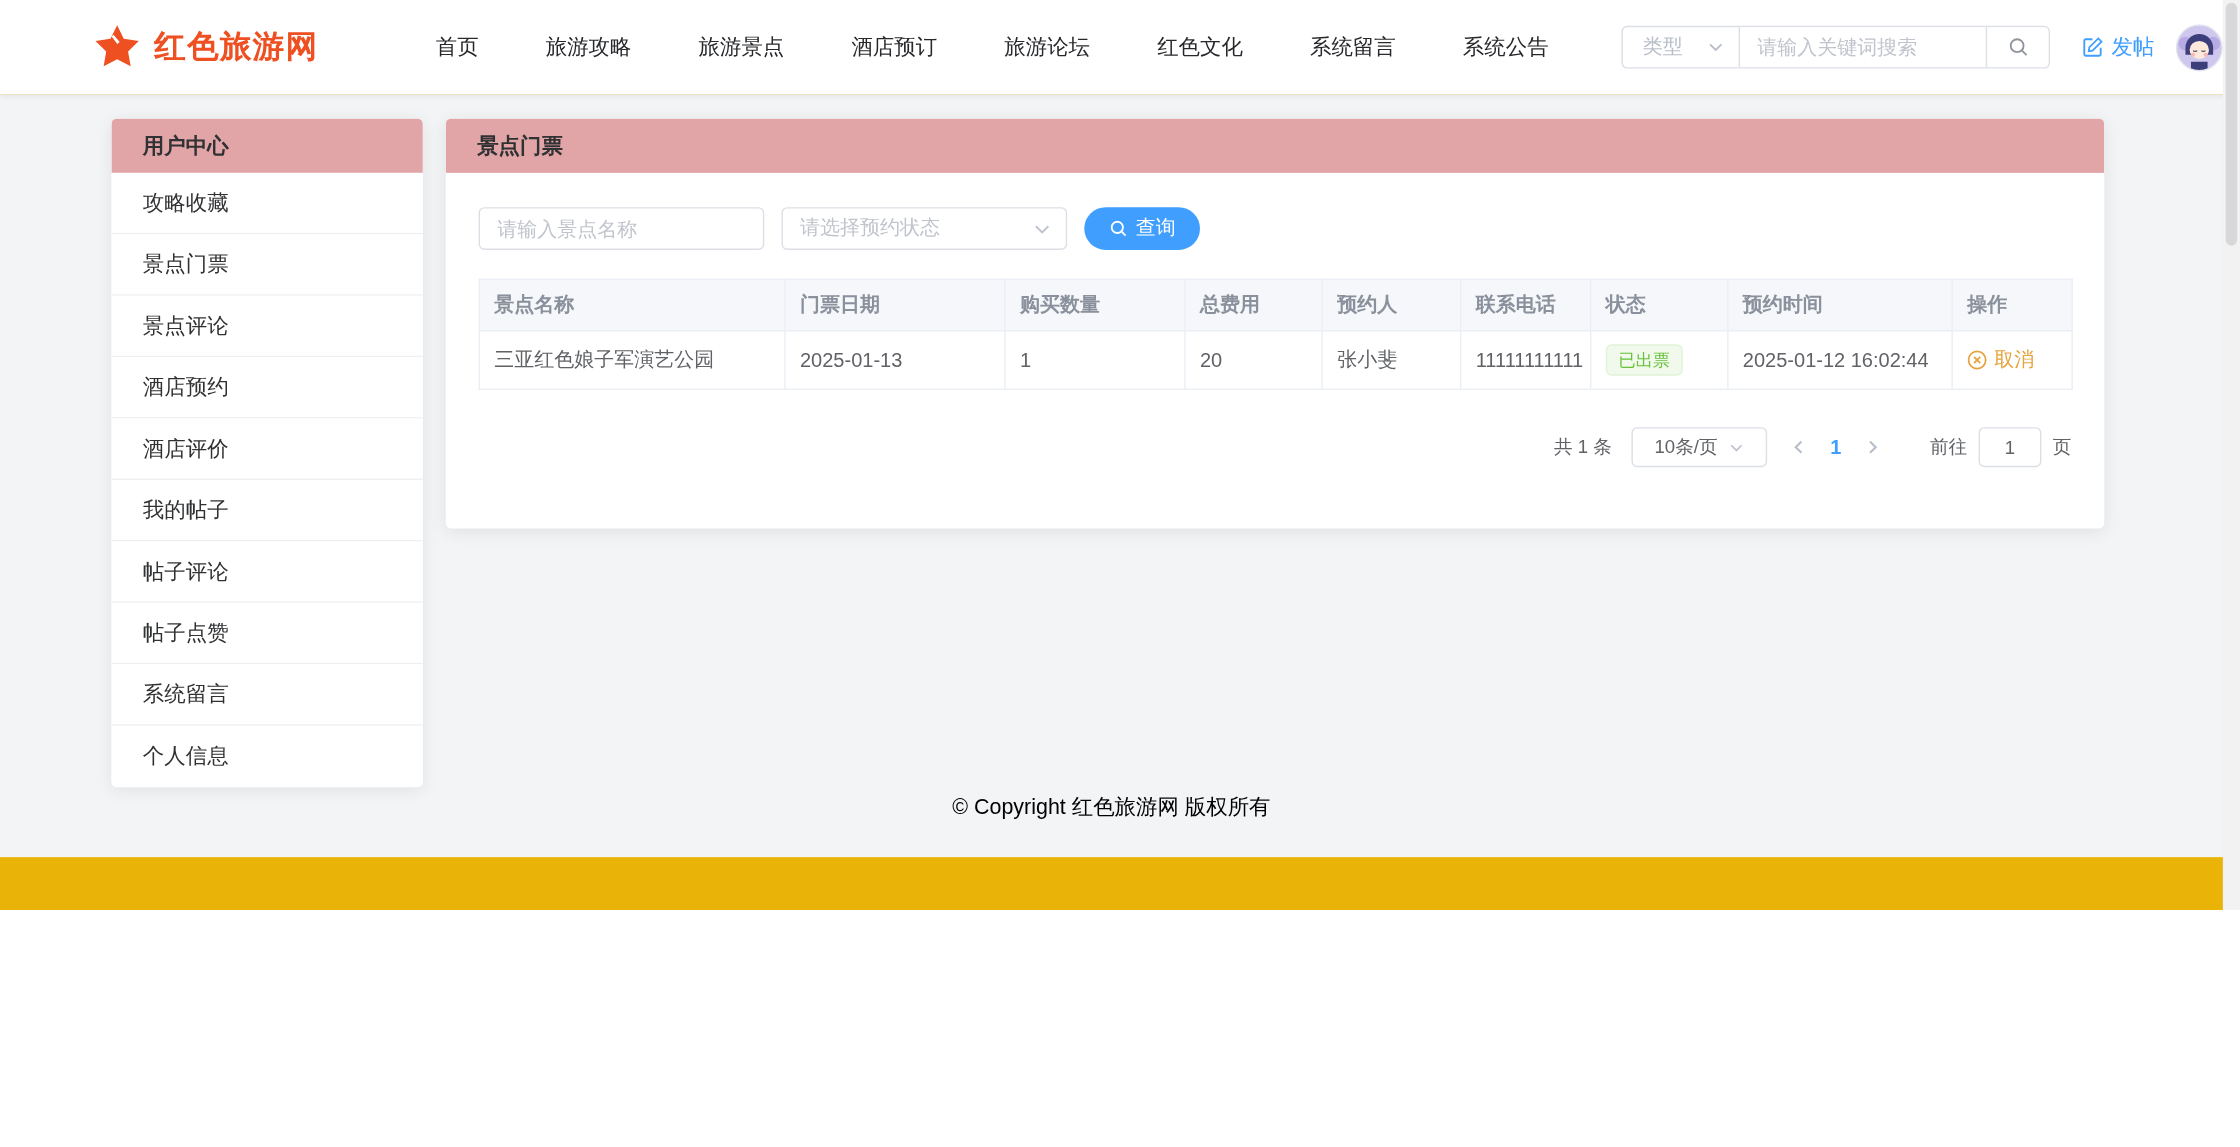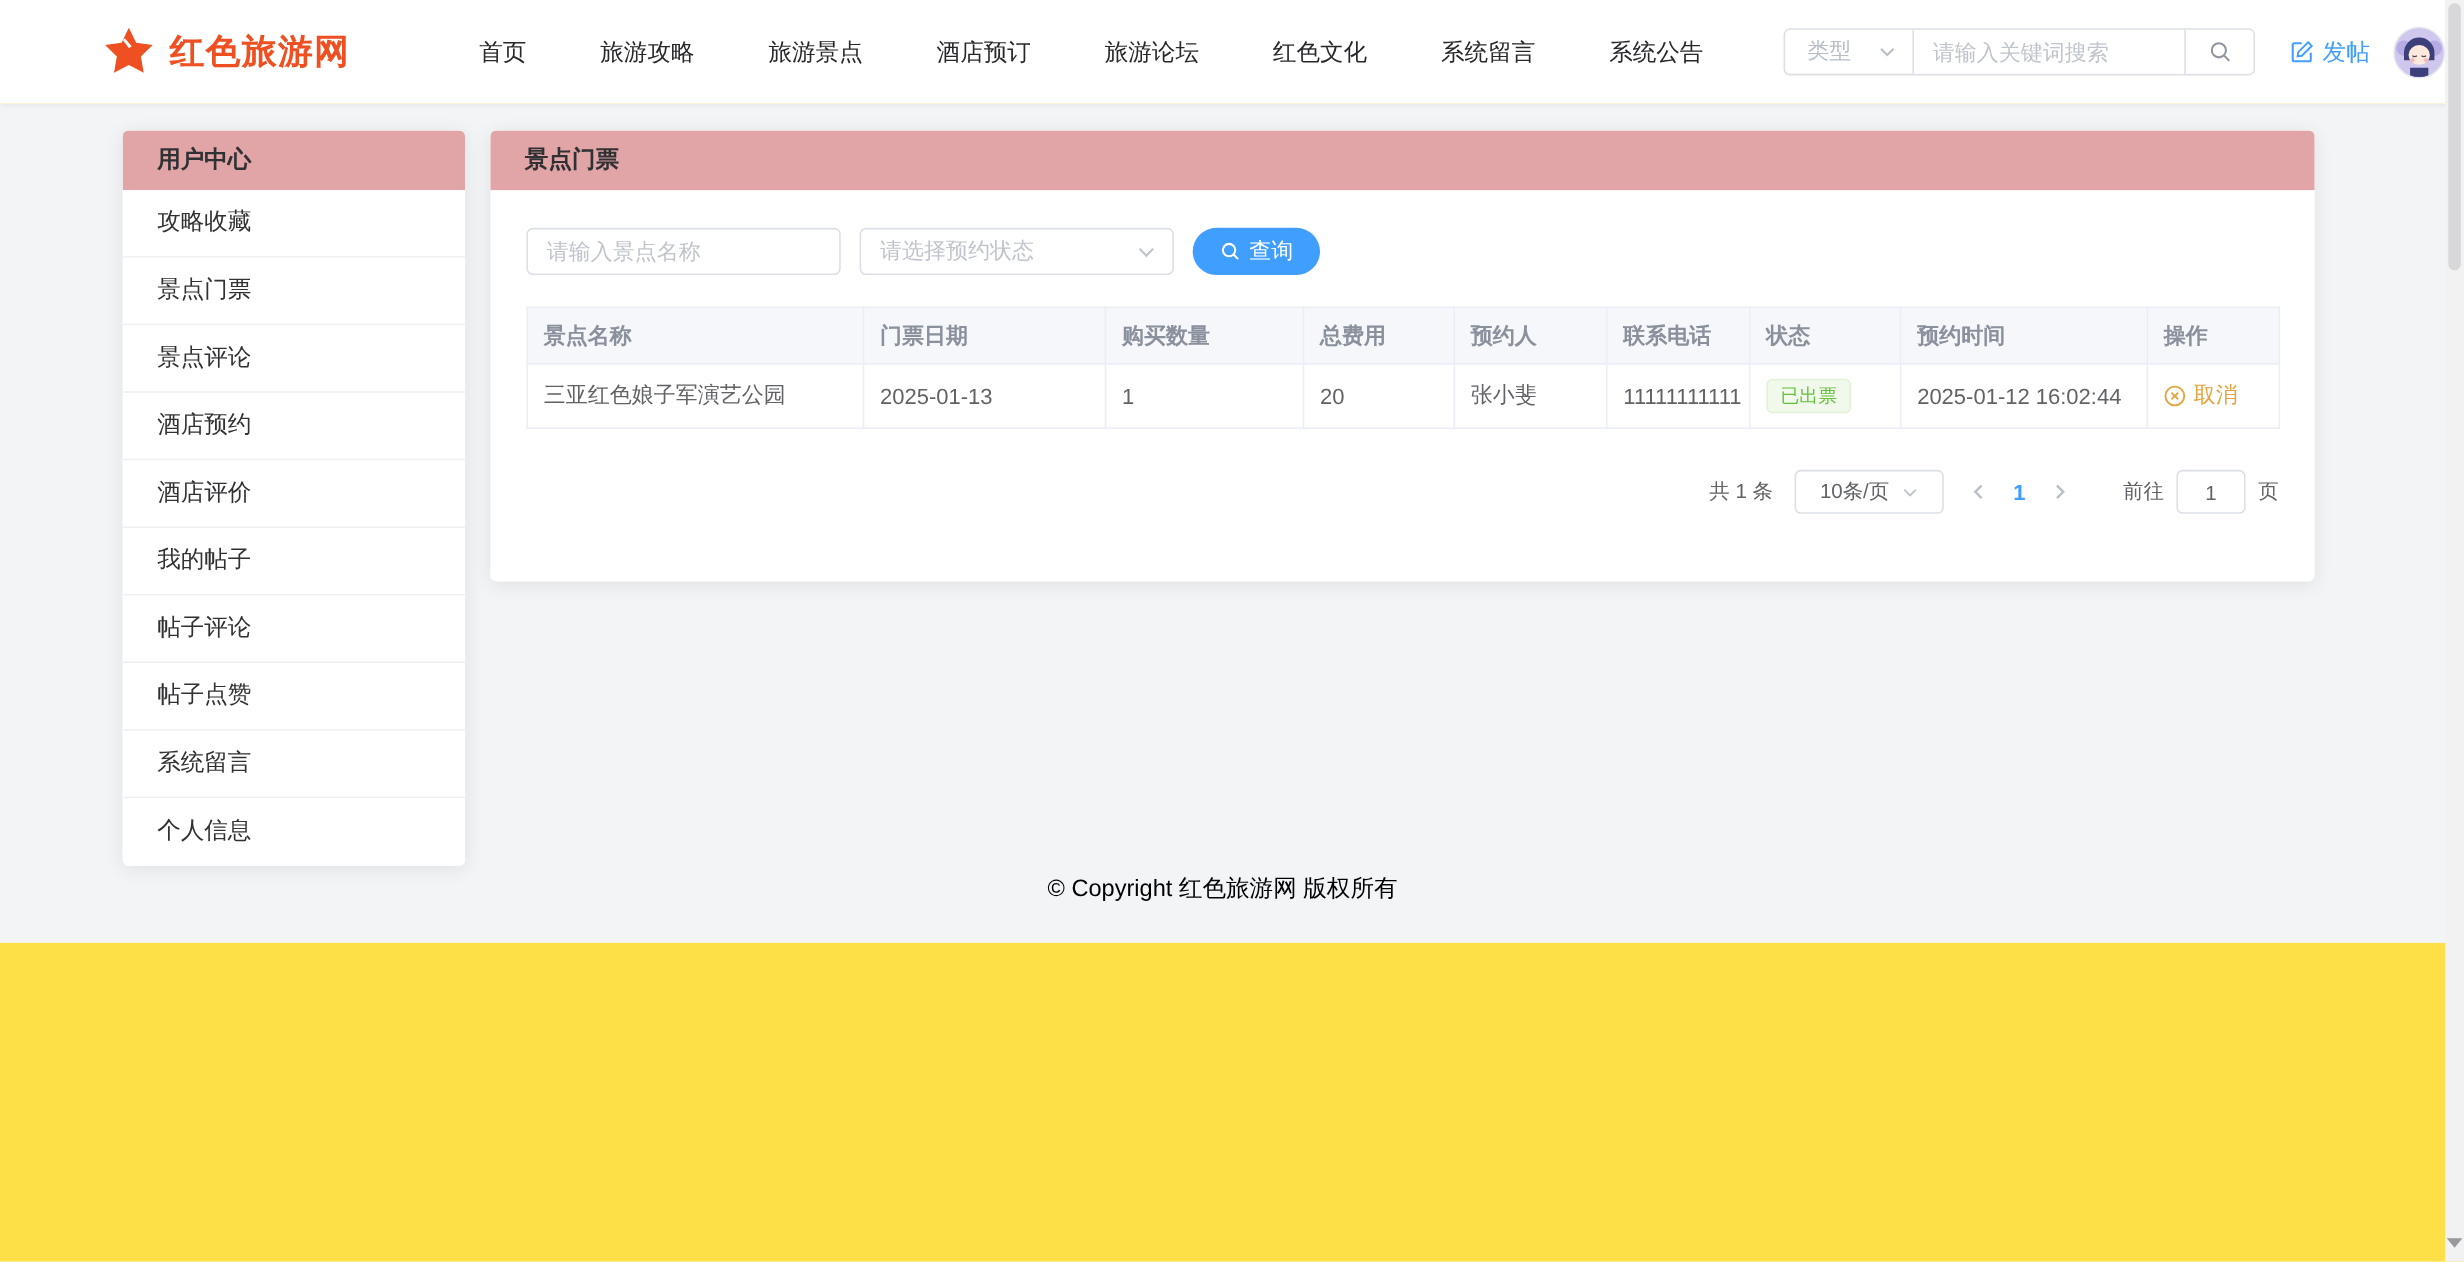--- a/index.html
+++ b/index.html
@@ -1,18 +1,18 @@
 <!DOCTYPE html>
 <html><head>
 <meta charset="utf-8">
 <style>
   * { margin:0; padding:0; box-sizing:border-box; }
   html,body { width:2240px; height:1147px; }
   body { font-family:"Liberation Sans","DejaVu Sans",sans-serif; background:#fff; overflow:hidden; }
-  .viewport { position:relative; width:2240px; height:1147px; overflow:hidden; background:#fde047; }
+  .viewport { position:relative; width:2240px; height:910px; overflow:hidden; background:#eab308; }
   .page { position:absolute; top:0; left:0; width:1568px; height:803px;
           transform:scale(1.428571); transform-origin:0 0; }
 
   .gray-band { position:absolute; left:0; top:66px; width:1568px; height:534px; background:#f3f4f6; }
 
   
   .topbar { position:absolute; top:0; left:0; width:1568px; height:66px; background:#fff;
             box-shadow:0 1px 4px rgba(0,21,41,.08); display:flex; align-items:center; z-index:2; }
   .logo { margin-left:64px; display:flex; align-items:center; gap:8px; cursor:pointer; }
   .logo-text { font-size:22px; font-weight:bold; color:#ee5022; letter-spacing:1px; }

